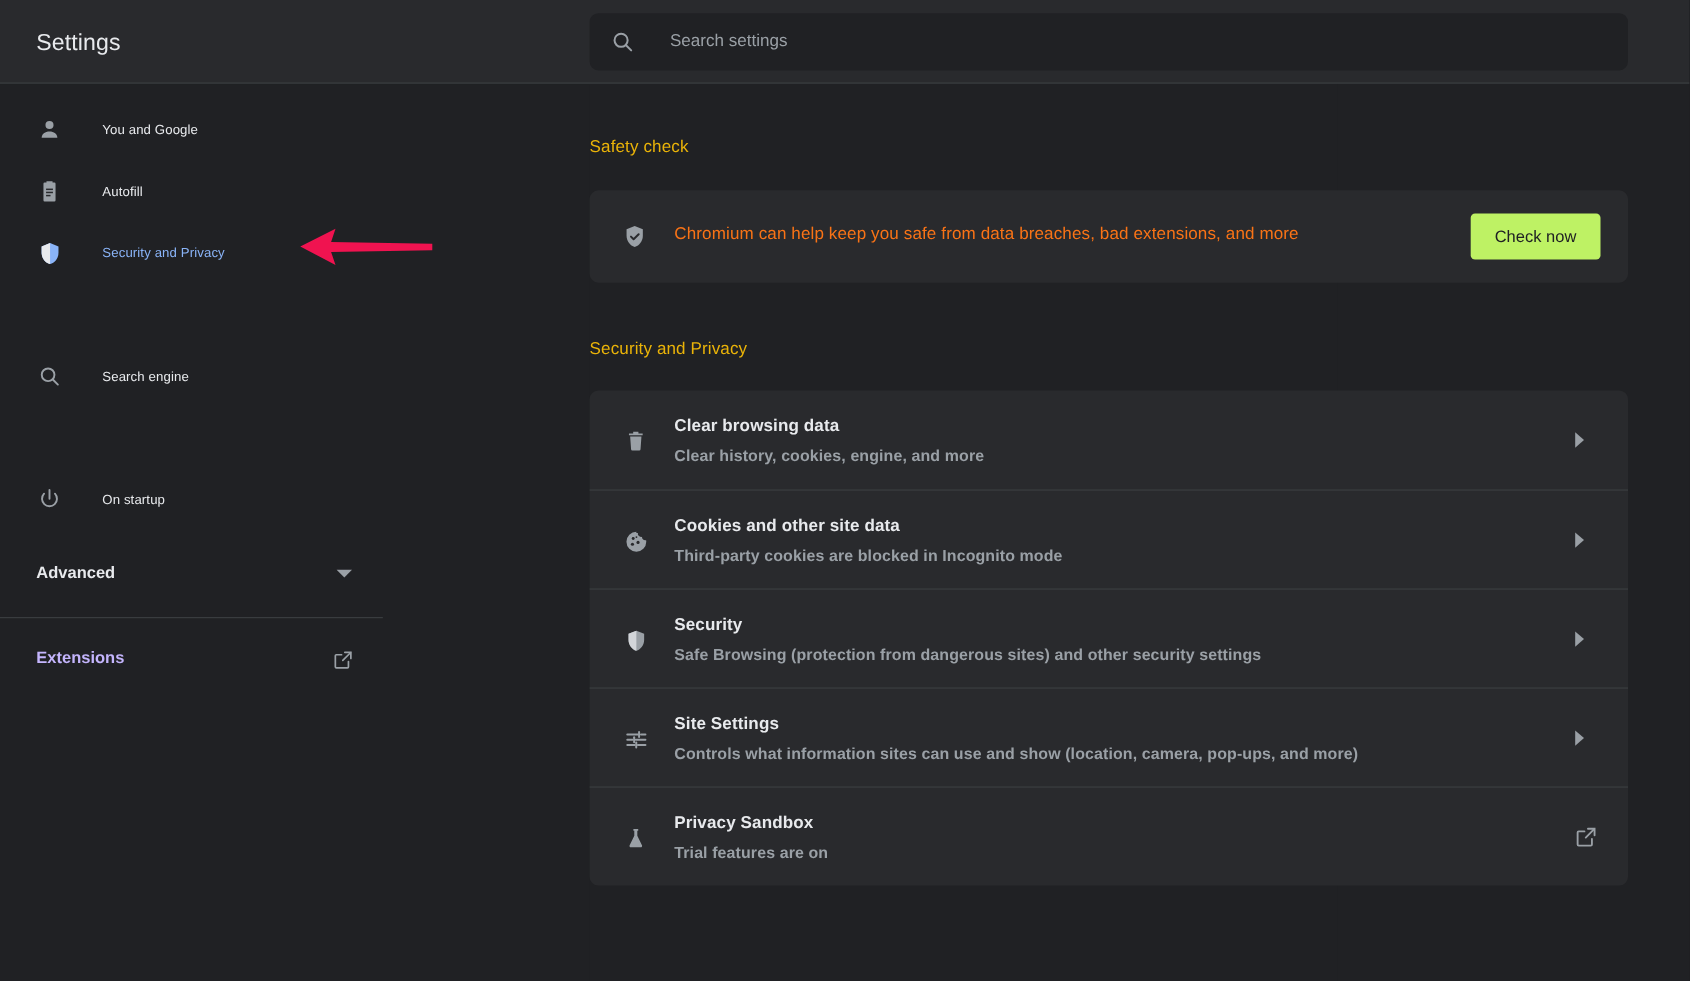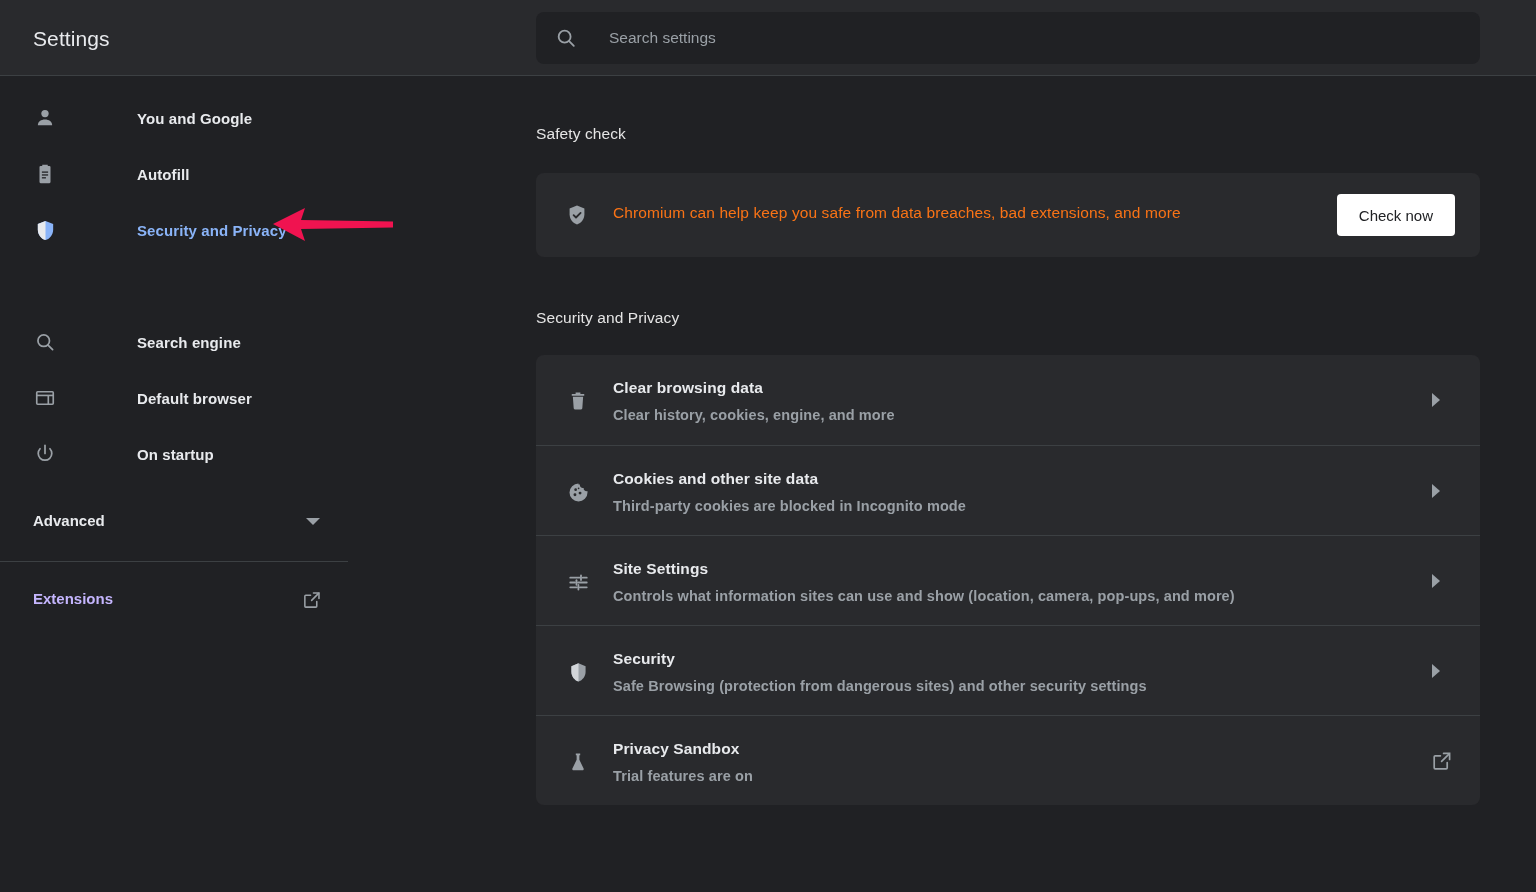--- a/index.html
+++ b/index.html
@@ -78,26 +78,25 @@
   }
   .nav-item .nav-icon {
     position: absolute;
     left: 33px;
     width: 24px; height: 24px;
     display: flex; align-items: center; justify-content: center;
   }
   .nav-item .nav-label {
     position: absolute;
     left: 93px;
-    font-size: 15px;
-    font-weight: bold;
+    font-size: 12px;
+    font-weight: normal;
     color: #e8eaed;
     letter-spacing: .1px;
     white-space: nowrap;
-    margin-left: 44px;
   }
   .nav-item.active .nav-label { color: #8ab4f8; }
 
   .advanced-row {
     position: absolute;
     left: 0; top: 425px;
     width: 348px; height: 40px;
     cursor: pointer;
   }
   .advanced-row .adv-label {
@@ -153,21 +152,21 @@
   .content {
     position: absolute;
     left: 536px; top: 77px;
     width: 1000px; height: 815px;
   }
 
   .section-title {
     position: absolute;
     left: 0;
     font-size: 15.5px;
-    color: #e5e5e5;
+    color: #eab308;
     letter-spacing: .1px;
   }
   .section-title.safety { top: 48px; }
   .section-title.secpriv { top: 232px; }
 
   .card {
     position: absolute;
     left: 0;
     width: 944px;
     background: #292a2d;
@@ -191,21 +190,21 @@
     font-size: 15.5px;
     color: #f97316;
     letter-spacing: .1px;
     white-space: nowrap;
   }
   .check-now-btn {
     position: absolute;
     right: 25px; top: 21px;
     height: 42px;
     padding: 0 22px;
-    background: #ffffff;
+    background: #bef264;
     color: #202124;
     border: 0;
     border-radius: 4px;
     font-family: "Liberation Sans", sans-serif;
     font-size: 15px;
     cursor: pointer;
     white-space: nowrap;
   }
 
   .list-row {
@@ -310,30 +309,20 @@
     <div class="nav-item" style="top:245px">
       <span class="nav-icon">
         <svg viewBox="0 0 24 24" width="22" height="22" fill="none" stroke="#9aa0a6" stroke-width="1.9" stroke-linecap="round">
             <circle cx="10.6" cy="10.6" r="6.3"></circle>
             <line x1="15.3" y1="15.3" x2="20.3" y2="20.3"></line>
           </svg>
       </span>
       <span class="nav-label">Search engine</span>
     </div>
 
-    <div class="nav-item" style="top:301px">
-      <span class="nav-icon">
-        <svg viewBox="0 0 24 24" width="22" height="22" fill="none" stroke="#9aa0a6" stroke-width="1.8">
-          <rect x="3" y="5.2" width="18" height="13.6" rx="1"></rect>
-          <line x1="3" y1="9.2" x2="21" y2="9.2"></line>
-          <line x1="15.6" y1="9.2" x2="15.6" y2="18.8"></line>
-        </svg>
-      </span>
-      <span class="nav-label">Default browser</span>
-    </div>
 
     <div class="nav-item" style="top:357px">
       <span class="nav-icon">
         <svg viewBox="0 0 24 24" width="22" height="22" fill="none" stroke="#9aa0a6" stroke-width="1.9" stroke-linecap="round">
           <path d="M6.6 6.3a7.4 7.4 0 1 0 10.8 0"></path>
             <line x1="12" y1="2.6" x2="12" y2="11.4"></line>
         </svg>
       </span>
       <span class="nav-label">On startup</span>
     </div>
@@ -402,20 +391,32 @@
           <svg viewBox="0 0 24 24" width="23" height="23" fill="#9aa0a6">
             <path d="M12 2.6a9.4 9.4 0 1 0 9.4 9.4c0-.5-.05-1-.13-1.5a3 3 0 0 1-3.9-3.3 3 3 0 0 1-3.9-3.45c-.48-.1-.97-.15-1.47-.15z"></path>
             <circle cx="9" cy="9" r="1.4" fill="#292a2d"></circle>
             <circle cx="13.6" cy="12.6" r="1.5" fill="#292a2d"></circle>
             <circle cx="8.3" cy="14.4" r="1.5" fill="#292a2d"></circle>
             <circle cx="12.1" cy="7.6" r="0.9" fill="#292a2d"></circle>
           </svg>
         </span>
         <span class="row-title">Cookies and other site data</span>
         <span class="row-sub">Third-party cookies are blocked in Incognito mode</span>
+        <span class="row-chevron"></span>
+      </div>
+
+      <div class="list-row">
+        <span class="row-icon">
+          <svg viewBox="0 0 24 24" width="23" height="23">
+            <path d="M12 2.4 4.6 5.4v5.9c0 4.7 3.2 9 7.4 10.2 4.2-1.2 7.4-5.5 7.4-10.2V5.4z" fill="#9aa0a6"></path>
+            <path d="M12 2.4 4.6 5.4v5.9c0 4.7 3.2 9 7.4 10.2z" fill="#d2d5d9"></path>
+          </svg>
+        </span>
+        <span class="row-title">Security</span>
+        <span class="row-sub">Safe Browsing (protection from dangerous sites) and other security settings</span>
         <span class="row-chevron"></span>
       </div>
 
       <div class="list-row">
         <span class="row-icon">
           <svg viewBox="0 0 24 24" width="23" height="23" fill="none" stroke="#9aa0a6" stroke-width="1.9" stroke-linecap="round">
             <line x1="3.4" y1="7" x2="13.4" y2="7"></line>
             <line x1="16.4" y1="7" x2="20.6" y2="7"></line>
             <line x1="14.6" y1="4.6" x2="14.6" y2="9.4"></line>
             <line x1="3.4" y1="12" x2="8.4" y2="12"></line>
@@ -426,32 +427,20 @@
             <line x1="11.9" y1="14.6" x2="11.9" y2="19.4"></line>
           </svg>
         </span>
         <span class="row-title">Site Settings</span>
         <span class="row-sub">Controls what information sites can use and show (location, camera, pop-ups, and more)</span>
         <span class="row-chevron"></span>
       </div>
 
       <div class="list-row">
         <span class="row-icon">
-          <svg viewBox="0 0 24 24" width="23" height="23">
-            <path d="M12 2.4 4.6 5.4v5.9c0 4.7 3.2 9 7.4 10.2 4.2-1.2 7.4-5.5 7.4-10.2V5.4z" fill="#9aa0a6"></path>
-            <path d="M12 2.4 4.6 5.4v5.9c0 4.7 3.2 9 7.4 10.2z" fill="#d2d5d9"></path>
-          </svg>
-        </span>
-        <span class="row-title">Security</span>
-        <span class="row-sub">Safe Browsing (protection from dangerous sites) and other security settings</span>
-        <span class="row-chevron"></span>
-      </div>
-
-      <div class="list-row">
-        <span class="row-icon">
           <svg viewBox="0 0 24 24" width="22" height="22" fill="#9aa0a6">
             <path d="M9.6 2.8h4.8v1.7h-.9v5.1l4.6 9.4a1.4 1.4 0 0 1-1.25 2.05H7.15A1.4 1.4 0 0 1 5.9 19l4.6-9.4V4.5h-.9z"></path>
           </svg>
         </span>
         <span class="row-title">Privacy Sandbox</span>
         <span class="row-sub">Trial features are on</span>
         <span class="row-ext">
           <svg viewBox="0 0 24 24" width="24" height="24" fill="none" stroke="#9aa0a6" stroke-width="1.7" stroke-linecap="round">
             <path d="M13.6 4.4H19.6V10.4"></path>
               <line x1="19.2" y1="4.8" x2="11.6" y2="12.4"></line>

